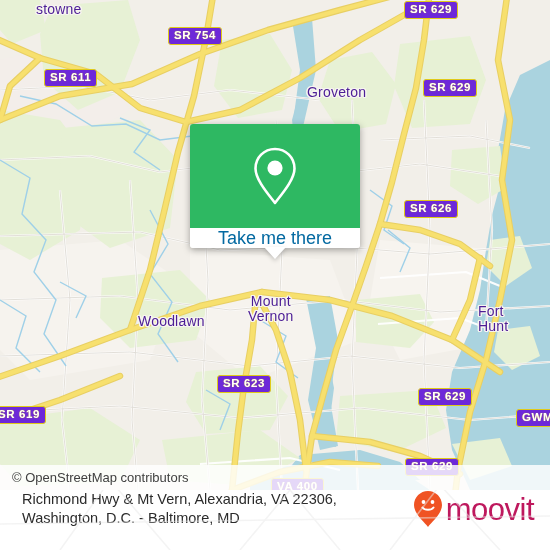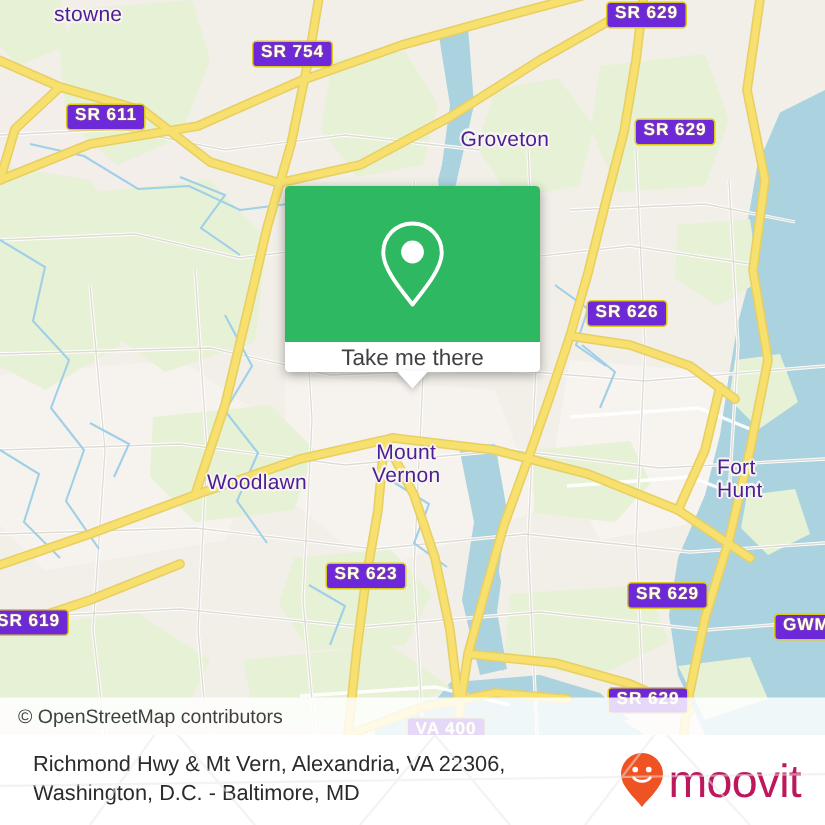--- a/index.html
+++ b/index.html
@@ -88,22 +88,22 @@
     justify-content: center;
   }
   #popup-footer {
     position: relative;
     background: #ffffff;
     height: 20px;
     border-radius: 0 0 3px 3px;
     display: flex;
     align-items: center;
     justify-content: center;
-    color: #404040;
-    font-size: 15px;
+    color: #0369a1;
+    font-size: 18px;
     font-family: "Liberation Sans", sans-serif;
   }
   #popup-tail {
     position: absolute;
     left: 50%;
     bottom: -11px;
     margin-left: -11px;
     width: 0; height: 0;
     border-left: 11px solid transparent;
     border-right: 11px solid transparent;
@@ -130,21 +130,21 @@
 
   
   #footer-bar {
     position: absolute;
     left: 0;
     top: 490px;
     width: 550px;
     height: 60px;
     background: #ffffff;
     display: flex;
-    align-items: center;
+    align-items: flex-start;
     justify-content: space-between;
     box-sizing: border-box;
     padding: 0 16px 0 22px;
     overflow: hidden;
   }
   #footer-title {
     color: #2b2b2b;
     font-size: 14.5px;
     line-height: 19px;
     font-family: "Liberation Sans", sans-serif;
@@ -319,21 +319,21 @@
     <div class="place-label big" style="left:90px;  top:314px;margin-left:12px;">Woodlawn</div>
     <div class="place-label big" style="left:212px; top:294px; text-align:center;">Mount
 Vernon</div>
     <div class="place-label big" style="left:442px; top:304px; text-align:left;">Fort
 Hunt</div>
 
     <div class="shield" style="left:404px; top:1px;">SR 629</div>
     <div class="shield" style="left:168px; top:27px;">SR 754</div>
     <div class="shield" style="left:44px;  top:69px;">SR 611</div>
     <div class="shield" style="left:423px; top:79px;">SR 629</div>
-    <div class="shield" style="left:391px; top:200px;text-align:right;">SR 626</div>
+    <div class="shield" style="left:404px; top:200px;text-align:right;">SR 626</div>
     <div class="shield" style="left:217px; top:375px;">SR 623</div>
     <div class="shield" style="left:418px; top:388px;">SR 629</div>
     <div class="shield" style="left:-8px;  top:406px;">SR 619</div>
     <div class="shield" style="left:516px; top:409px;">GWMP</div>
     <div class="shield" style="left:271px; top:478px;">VA 400</div>
     <div class="shield" style="left:405px; top:458px;">SR 629</div>
 
     <div id="popup-card">
       <div id="popup-green">
         <svg width="52" height="62" viewBox="0 0 52 62">

